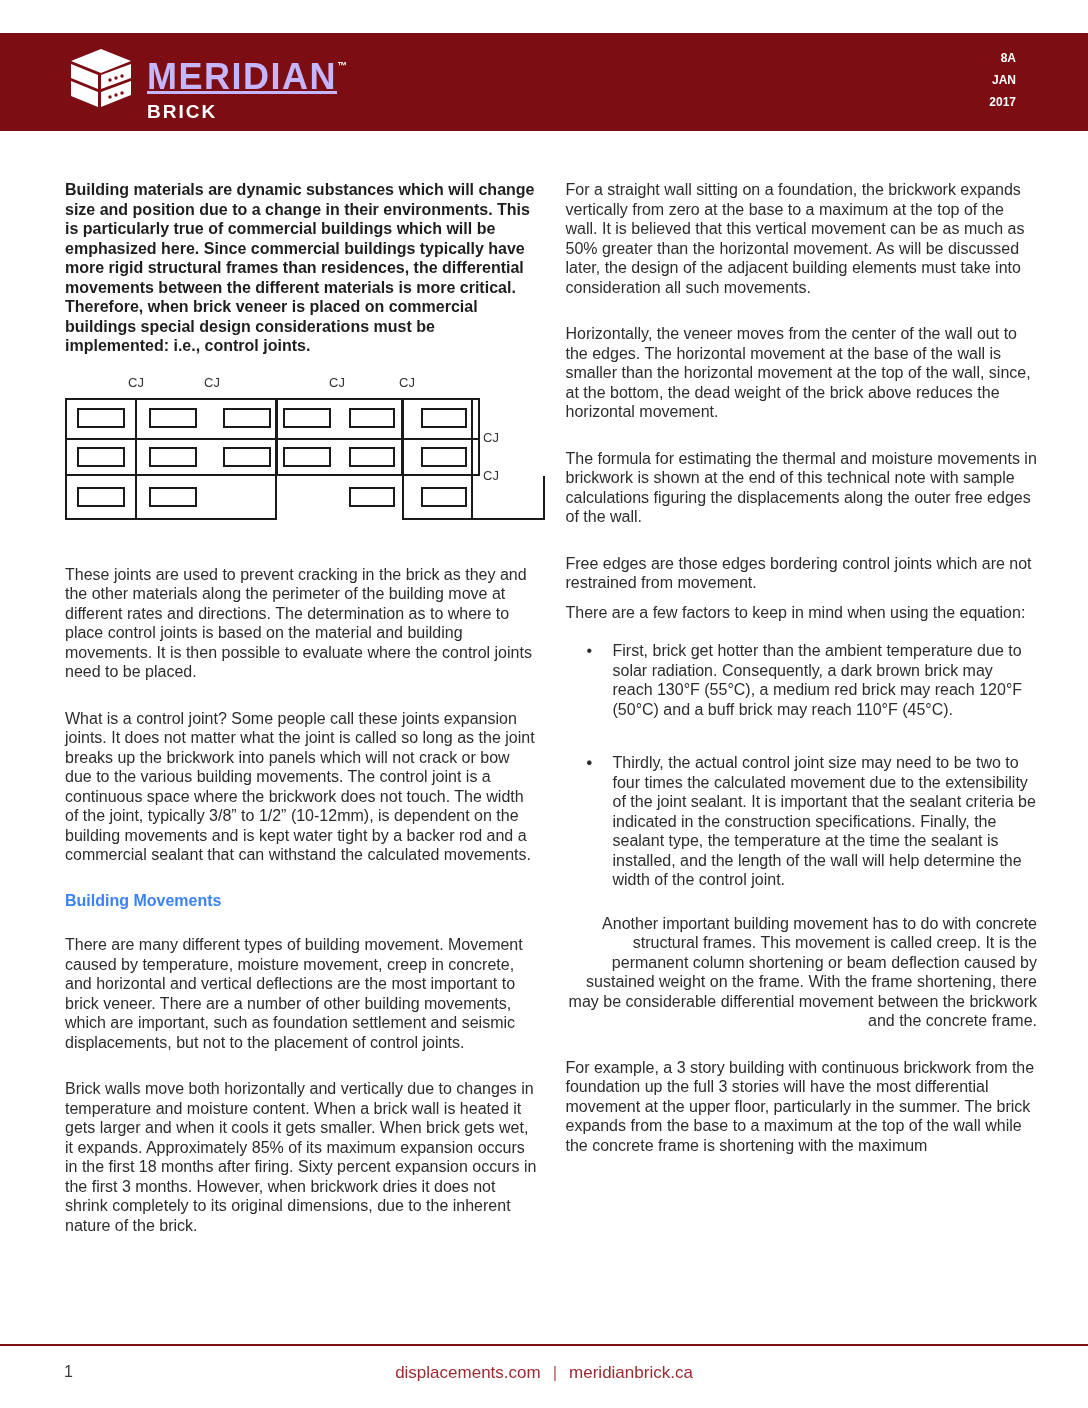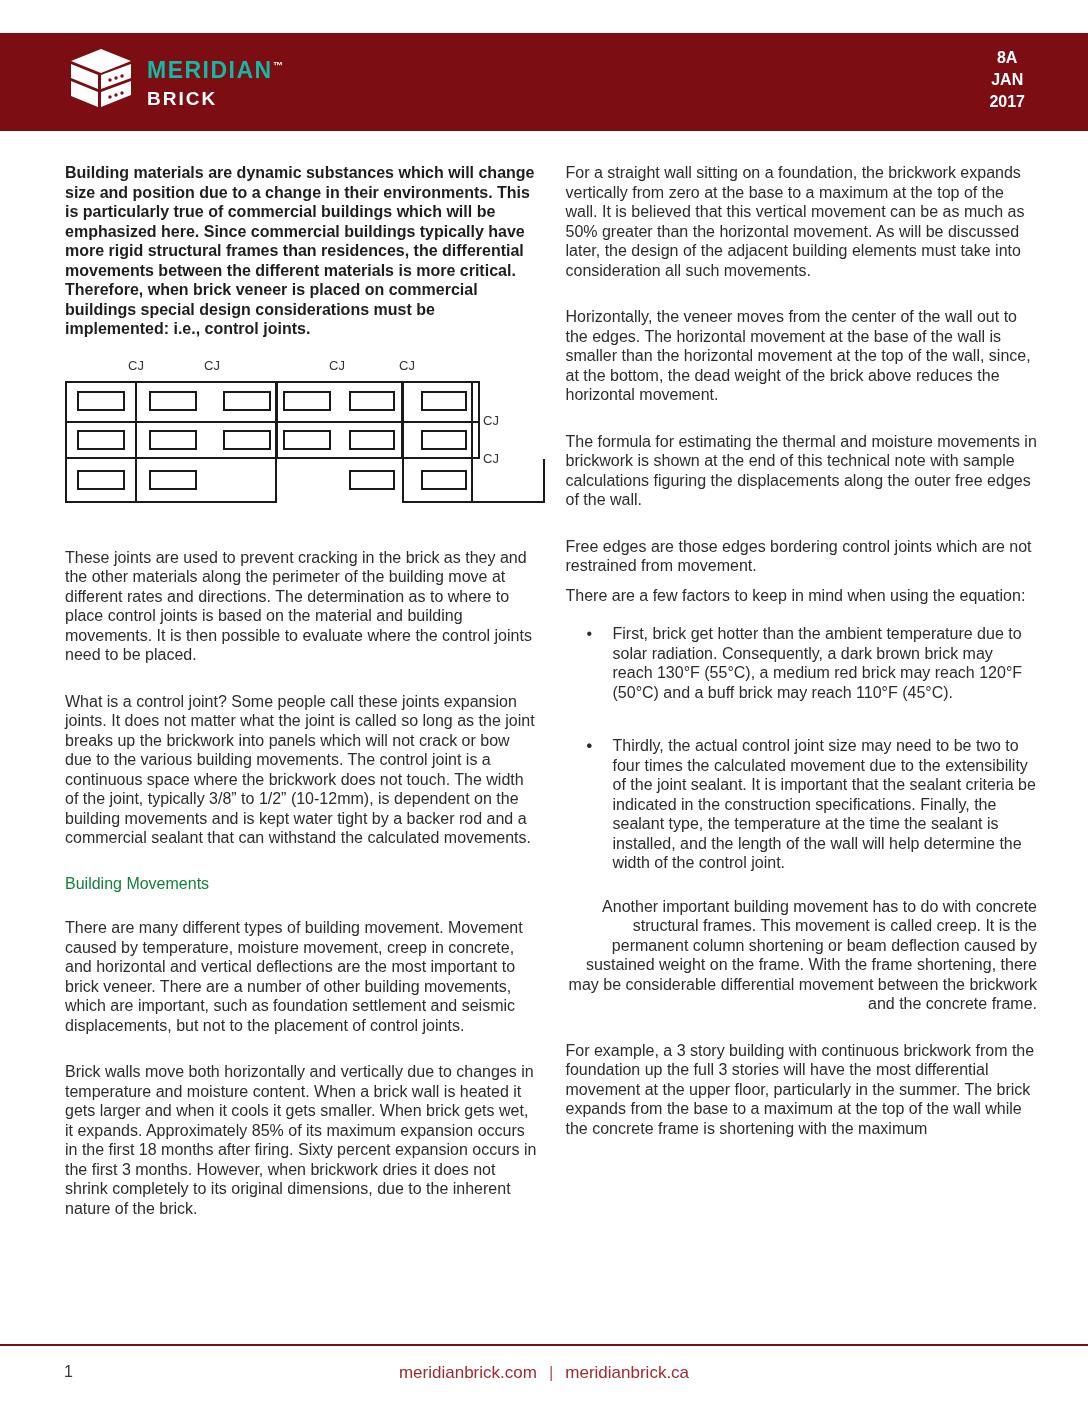--- a/index.html
+++ b/index.html
@@ -25,57 +25,57 @@
   .brand {
     position: absolute;
     left: 65px; top: 14px;
     display: flex;
     align-items: flex-start;
   }
   .brand-icon { width: 72px; height: 70px; margin-right: 10px; }
   .brand-text { padding-top: 12px; }
   .brand-name-row { display: flex; align-items: flex-start; }
   .brand-name {
-    color: #14b8a6; font-weight: 700; font-size: 23px;
-    letter-spacing: 1.5px; line-height: 1;
+    color: #c4b5fd; font-weight: 700; font-size: 36px;
+    letter-spacing: 1.5px; line-height: 1; text-decoration: underline;
   }
   .brand-tm { color: #ffffff; font-size: 10px; font-weight: 700; margin-top: 1px; }
   .brand-sub {
     color: #ffffff; font-weight: 700; font-size: 19px;
     letter-spacing: 2px; line-height: 1; margin-top: 7px;
   }
   .doc-title {
     position: absolute;
     left: 604px; top: 0; height: 98px;
     display: flex; align-items: center;
     color: #ffffff; font-weight: 700; font-size: 27px;
     letter-spacing: 0.3px;
   }
   .doc-code {
     position: absolute;
-    right: 63px; top: 14px;
-    text-align: center;
-    color: #ffffff; font-weight: 700; font-size: 16px; line-height: 22px;
+    right: 72px; top: 14px;
+    text-align: right;
+    color: #ffffff; font-weight: 700; font-size: 12px; line-height: 22px;
   }
 
   
   .content {
     position: absolute;
     left: 0; top: 163px;
     width: 1088px;
     display: flex;
     padding: 0 51px 0 65px;
     gap: 25px;
   }
-  .col { font-size: 16px; line-height: 19.5px; }
+  .col { font-size: 16px; line-height: 19.5px; margin-top: 17px; }
   .col-left  { width: 476px; }
   .col-right { width: 472px; }
   .para { margin-bottom: 19px; }
   .para-bold { font-weight: 700; color: #1e1e1e; }
-  .section-heading { font-weight: 400; margin: 26px 0 19px 0; color: #15803d; }
+  .section-heading { font-weight: 700; margin: 26px 0 19px 0; color: #3b82f6; }
 
   
   .diagram {
     position: relative;
     width: 455px; height: 150px;
     margin: 18px 0 40px 0;
   }
   .cj-label {
     position: absolute;
     width: 40px; text-align: center;
@@ -257,16 +257,16 @@
       </div>
 
       <p class="para" style="margin-top:14px;text-align:right;">Another important building movement has to do with concrete structural frames. This movement is called creep. It is the permanent column shortening or beam deflection caused by sustained weight on the frame. With the frame shortening, there may be considerable differential movement between the brickwork and the concrete frame.</p>
       <p class="para" style="margin-top:27px;">For example, a 3 story building with continuous brickwork from the foundation up the full 3 stories will have the most differential movement at the upper floor, particularly in the summer. The brick expands from the base to a maximum at the top of the wall while the concrete frame is shortening with the maximum</p>
     </div>
   </div>
 
   <div class="footer-rule"></div>
   <div class="footer-page-number">1</div>
   <div class="footer-sites">
-    <span>meridianbrick.com</span><span class="footer-sep">|</span><span>meridianbrick.ca</span>
+    <span>displacements.com</span><span class="footer-sep">|</span><span>meridianbrick.ca</span>
   </div>
 
 </div>
 
 </body></html>

